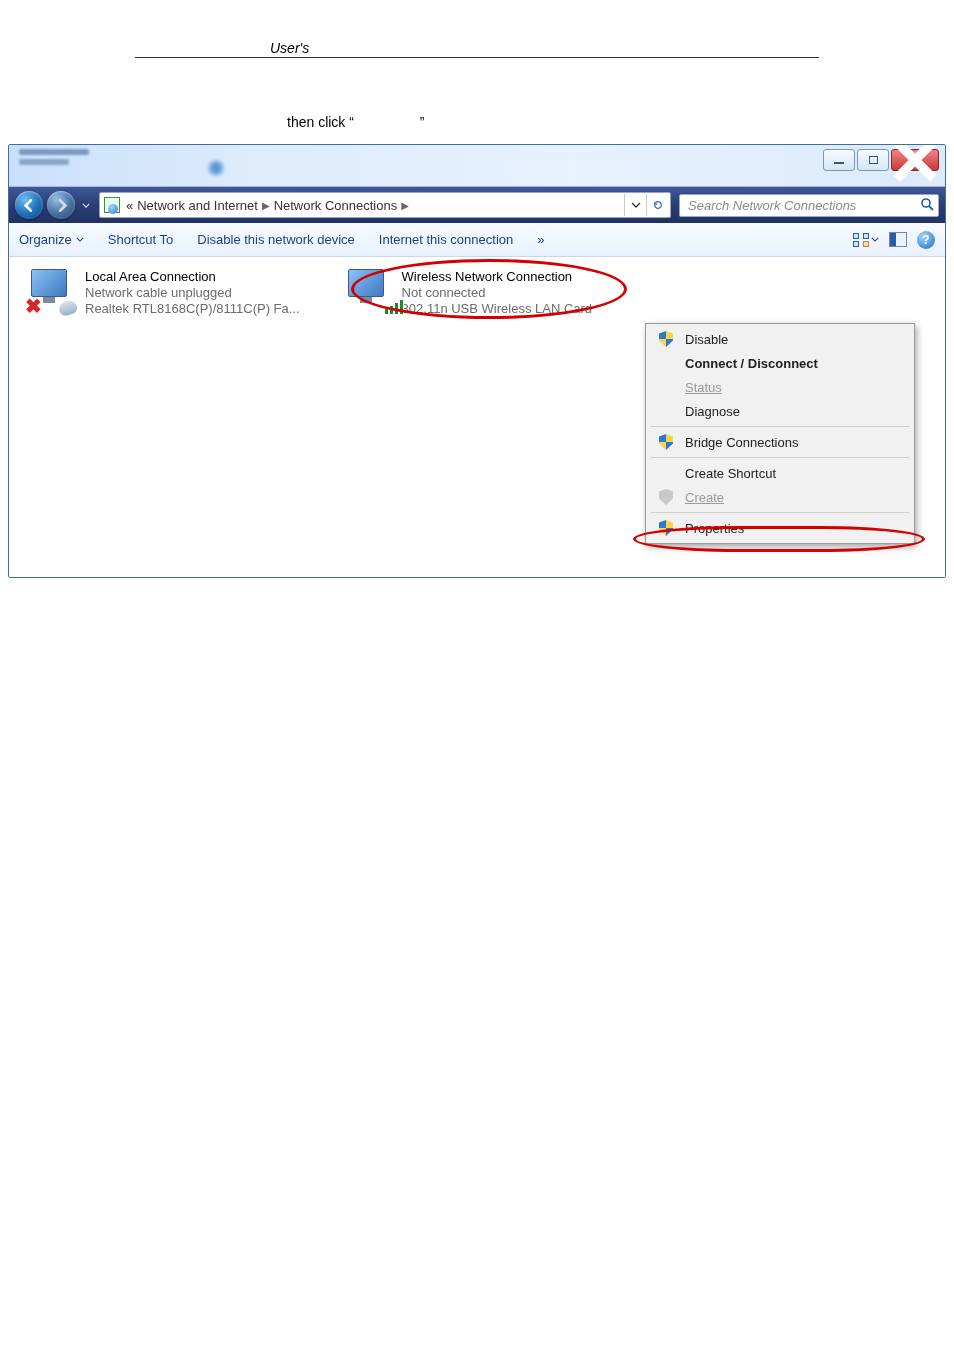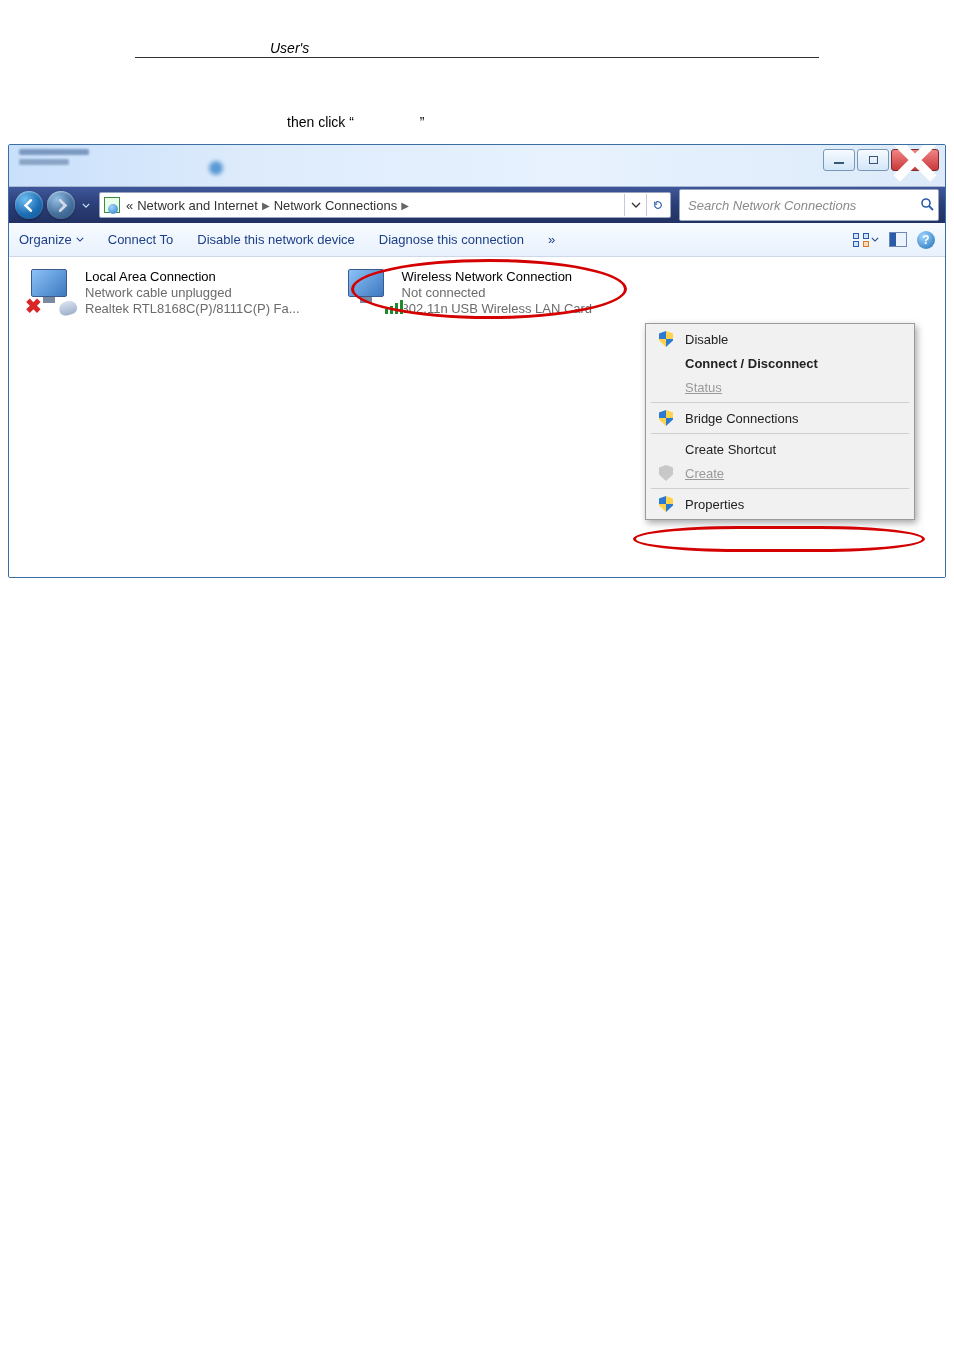--- a/index.html
+++ b/index.html
@@ -124,21 +124,21 @@
   .addr-text { flex:1; display:flex; align-items:center; gap:4px; font-size:13px; color:#333;}
   .addr-sep { color:#666; font-size:10px;}
   .addr-end { display:flex; align-items:center;}
   .addr-btn {
     width: 22px; height:22px; border-left:1px solid #c1cadb;
     display:flex;align-items:center;justify-content:center;
     color:#2a3e76;
   }
   .addr-btn svg{width:10px;height:10px;}
   .search-box {
-    width: 260px; height: 32px;
+    width: 260px; height: 23px;
     background: #fff;
     border: 1px solid #9aa6bd;
     border-radius:2px;
     display:flex; align-items:center;
     padding: 0 4px 0 8px;
     margin-left: 4px;
   }
   .search-box .placeholder { color:#8a8a8a; font-style:italic; flex:1;}
   .search-box .mag { color:#2a5ba8;}
   .search-box .mag svg{width:14px;height:14px;}
@@ -328,27 +328,27 @@
   </div>
 
   <div class="toolbar">
     <div class="tb-item">
       <span>Organize</span>
       <svg viewBox="0 0 10 6">
           <path d="M1 1 L5 5 L9 1" stroke="#1d3f87" stroke-width="1.3" fill="none"></path>
         </svg>
     </div>
     <div class="tb-item">
-      <span>Connect To</span>
+      <span>Shortcut To</span>
     </div>
     <div class="tb-item">
       <span>Disable this network device</span>
     </div>
     <div class="tb-item">
-      <span>Diagnose this connection</span>
+      <span>Internet this connection</span>
     </div>
     <div class="tb-item">
       <span>»</span>
     </div>
     <div class="tb-spacer"></div>
     <div class="tb-right">
       <div class="tb-viewicon">
         <div class="boxes">
             <span></span>
             <span></span>
@@ -420,20 +420,24 @@
         <span>Disable</span>
       </div>
       <div class="cm-item bold">
         <div class="cm-icon"></div>
         <span>Connect / Disconnect</span>
       </div>
       <div class="cm-item disabled">
         <div class="cm-icon"></div>
         <span>Status</span>
       </div>
+      <div class="cm-item">
+        <div class="cm-icon"></div>
+        <span>Diagnose</span>
+      </div>
       <div class="cm-sep"></div>
       <div class="cm-item">
         <div class="cm-icon">
             <div class="shield">
               <div class="s">
                 <span></span>
                 <span></span>
                 <span></span>
                 <span></span>
               </div>

